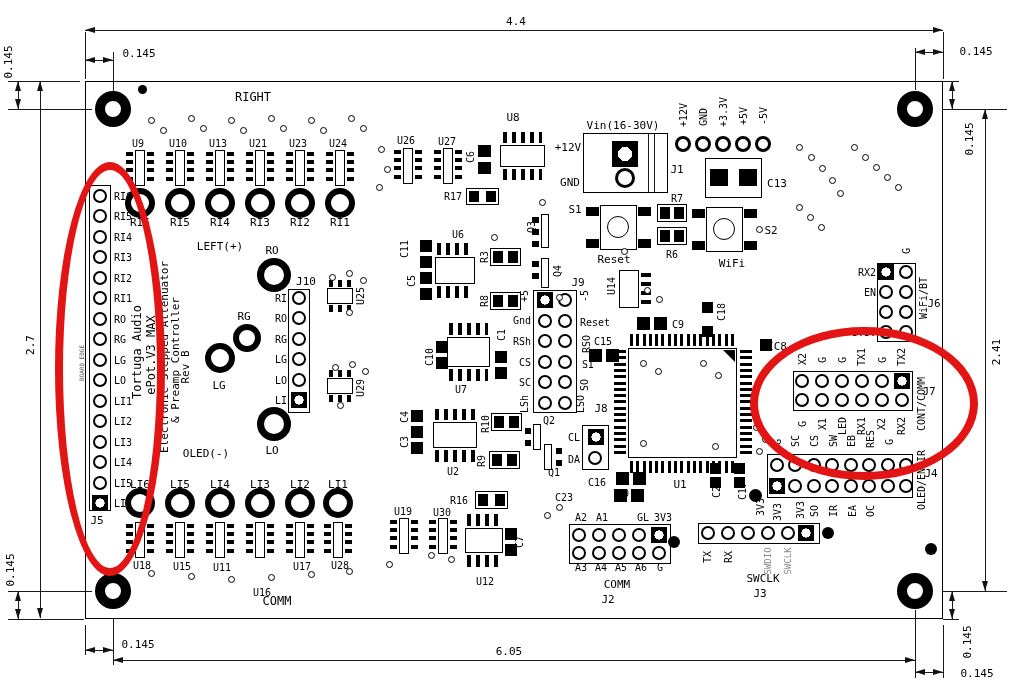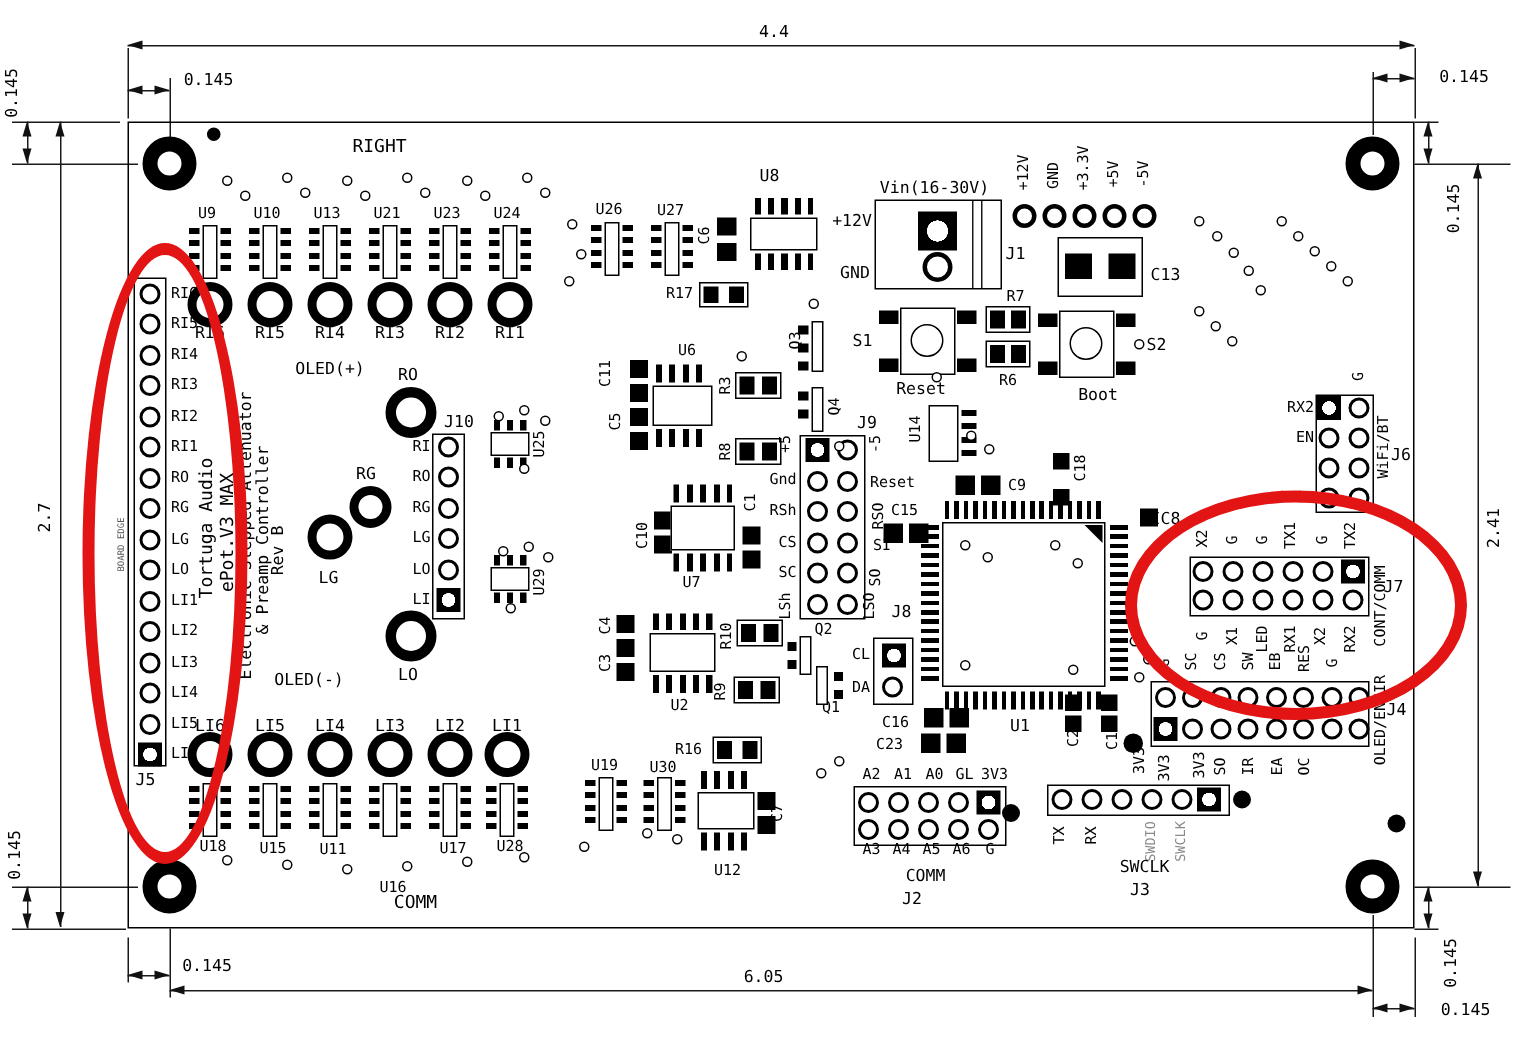--- a/index.html
+++ b/index.html
@@ -221,21 +221,21 @@
 
   <div class="g">
     <span class="v f12" style="left:137px;top:352px">Tortuga Audio</span>
     <span class="v f12" style="left:151px;top:355px">ePot.V3 MAX</span>
     <span class="v f11" style="left:164px;top:357px">Electronic Stepped Attenuator</span>
     <span class="v f11" style="left:175px;top:360px">&amp; Preamp Controller</span>
     <span class="v f11" style="left:185px;top:367px">Rev B</span>
   </div>
 
   <div class="g">
-    <span class="h f11" style="left:220px;top:246px">OLED(+)</span>
+    <span class="h f11" style="left:220px;top:246px">LEFT(+)</span>
     <span class="h f11" style="left:206px;top:453px">OLED(-)</span>
     <span class="h f11" style="left:272px;top:250px">RO</span>
     <i class="bp34" style="left:257px;top:258px"></i>
     <span class="h f11" style="left:244px;top:316px">RG</span>
     <i class="bp28" style="left:233px;top:324px"></i>
     <i class="bp30" style="left:205px;top:343px"></i>
     <span class="h f11" style="left:219px;top:385px">LG</span>
     <i class="bp34" style="left:257px;top:407px"></i>
     <span class="h f11" style="left:272px;top:450px">LO</span>
     <span class="h f11" style="left:306px;top:281px">J10</span>
@@ -305,21 +305,21 @@
     <i class="pad16" style="left:715px;top:136px"></i>
       <i class="pad16" style="left:735px;top:136px"></i>
     <i class="pad16" style="left:755px;top:136px"></i>
     <i class="box" style="left:705px;top:158px;width:57px;height:40px"></i>
     <i class="smd" style="left:710px;top:169px;width:18px;height:17px"></i>
     <i class="smd" style="left:739px;top:169px;width:18px;height:17px"></i>
     <span class="h f11" style="left:777px;top:183px">C13</span>
   </div>
 
   <div class="g">
-    <span class="h f11" style="left:575px;top:227px">S1</span>
+    <span class="h f11" style="left:575px;top:209px">S1</span>
     <i class="box" style="left:600px;top:205px;width:37px;height:45px"></i>
     <i class="box" style="left:607px;top:216px;width:22px;height:22px;border-radius:50%"></i>
     <i class="smd" style="left:586px;top:207px;width:13px;height:9px"></i>
       <i class="smd" style="left:586px;top:239px;width:13px;height:9px"></i>
     <i class="smd" style="left:638px;top:207px;width:13px;height:9px"></i>
       <i class="smd" style="left:638px;top:239px;width:13px;height:9px"></i>
     <span class="h f11" style="left:614px;top:259px">Reset</span>
     <span class="h" style="left:677px;top:198px">R7</span>
     <i class="rbox" style="left:657px;top:204px;width:30px;height:18px">
         <i class="l"></i>
@@ -331,21 +331,21 @@
       </i>
     <span class="h" style="left:672px;top:254px">R6</span>
     <span class="h f11" style="left:771px;top:230px">S2</span>
     <i class="box" style="left:706px;top:207px;width:37px;height:45px"></i>
     <i class="box" style="left:713px;top:218px;width:22px;height:22px;border-radius:50%"></i>
     <i class="smd" style="left:692px;top:209px;width:13px;height:9px"></i>
       <i class="smd" style="left:692px;top:241px;width:13px;height:9px"></i>
     <i class="smd" style="left:744px;top:209px;width:13px;height:9px"></i>
       <i class="smd" style="left:744px;top:241px;width:13px;height:9px"></i>
     <i class="via" style="left:756px;top:226px"></i>
-    <span class="h f11" style="left:732px;top:263px">Boot</span>
+    <span class="h f11" style="left:732px;top:263px">WiFi</span>
     <span class="v" style="left:531px;top:227px">Q3</span>
     <i class="box" style="left:541px;top:214px;width:8px;height:34px"></i>
     <i class="smd" style="left:532px;top:217px;width:7px;height:6px"></i>
       <i class="smd" style="left:532px;top:229px;width:7px;height:6px"></i>
       <i class="smd" style="left:532px;top:241px;width:7px;height:6px"></i>
     <span class="v" style="left:557px;top:271px">Q4</span>
     <i class="box" style="left:541px;top:258px;width:8px;height:30px"></i>
     <i class="smd" style="left:532px;top:261px;width:7px;height:6px"></i>
       <i class="smd" style="left:532px;top:273px;width:7px;height:6px"></i>
   </div>
@@ -445,21 +445,21 @@
       <i class="smd" style="left:606px;top:349px;width:13px;height:13px"></i>
     <span class="h f11" style="left:601px;top:408px">J8</span>
     <i class="box" style="left:582px;top:425px;width:27px;height:45px"></i>
     <i class="padq" style="left:588px;top:429px"></i>
       <i class="pad" style="left:588px;top:451px"></i>
     <span class="pr" style="left:580px;top:437px">CL</span>
     <span class="pr" style="left:580px;top:459px">DA</span>
     <span class="h" style="left:597px;top:482px">C16</span>
     <i class="smd" style="left:616px;top:472px;width:13px;height:13px"></i>
       <i class="smd" style="left:633px;top:472px;width:13px;height:13px"></i>
-    <span class="h" style="left:593px;top:497px">C23</span>
+    <span class="h" style="left:564px;top:497px">C23</span>
     <i class="smd" style="left:614px;top:489px;width:13px;height:13px"></i>
       <i class="smd" style="left:631px;top:489px;width:13px;height:13px"></i>
   </div>
 
   <div class="g">
     <span class="h" style="left:678px;top:324px">C9</span>
     <i class="smd" style="left:637px;top:317px;width:13px;height:13px"></i>
       <i class="smd" style="left:654px;top:317px;width:13px;height:13px"></i>
     <span class="v" style="left:721px;top:312px">C18</span>
     <i class="smd" style="left:702px;top:302px;width:11px;height:11px"></i>
@@ -510,21 +510,21 @@
     <i class="ph" style="left:467px;top:555px;width:34px;height:12px"></i>
     <span class="h" style="left:485px;top:581px">U12</span>
     <span class="v" style="left:519px;top:542px">C7</span>
     <i class="smd" style="left:505px;top:528px;width:12px;height:12px"></i>
       <i class="smd" style="left:505px;top:544px;width:12px;height:12px"></i>
   </div>
 
   <div class="g">
     <span class="h" style="left:581px;top:517px">A2</span>
     <span class="h" style="left:602px;top:517px">A1</span>
-    <span class="h" style="left:623px;top:517px">A0</span>
+    <span class="h" style="left:623px;top:493px">A0</span>
     <span class="h" style="left:643px;top:517px">GL</span>
     <span class="h" style="left:663px;top:517px">3V3</span>
     <i class="box" style="left:569px;top:524px;width:102px;height:40px"></i>
     <i class="pad" style="left:572px;top:528px"></i>
       <i class="pad" style="left:592px;top:528px"></i>
     <i class="pad" style="left:612px;top:528px"></i>
       <i class="pad" style="left:632px;top:528px"></i>
     <i class="padq" style="left:651px;top:527px"></i>
     <i class="pad" style="left:572px;top:546px"></i>
       <i class="pad" style="left:592px;top:546px"></i>

